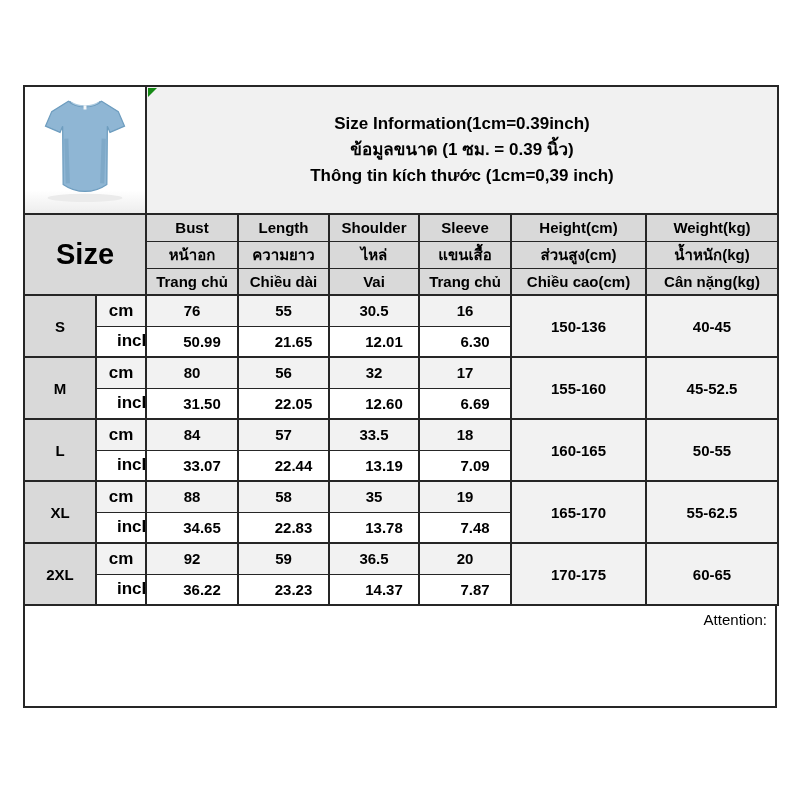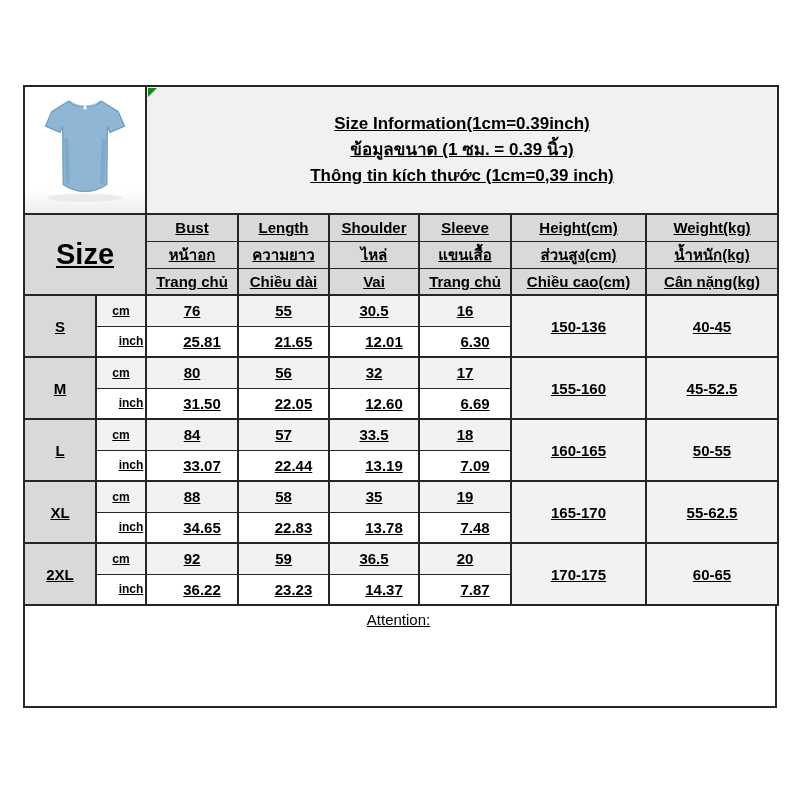--- a/index.html
+++ b/index.html
@@ -1,44 +1,44 @@
 <!DOCTYPE html>
 <html><head>
 <meta charset="utf-8">
 <style>
   html,body{margin:0;padding:0;background:#ffffff;}
   .canvas{position:relative;width:800px;height:800px;background:#ffffff;overflow:hidden;
           font-family:"Liberation Sans","DejaVu Sans",sans-serif;color:#000;}
-  .content{position:absolute;left:23px;top:85px;width:766px;text-decoration:underline;}
+  .content{position:absolute;left:23px;top:85px;width:766px;}
   table.size-table{border-collapse:collapse;table-layout:fixed;width:754px;border:2px solid #262626;}
   td{border:2px solid #262626;text-align:center;vertical-align:middle;padding:0;overflow:hidden;}
   tr.photo-row{height:128px;}
   tr.hdr{height:27px;}
   tbody.data tr{height:31px;}
   .photo-cell{background:linear-gradient(#ffffff 82%,#ededed 100%);}
   .title-cell{background:#f1f1f1;position:relative;font-weight:bold;font-size:17px;line-height:26px;}
   .flag{position:absolute;left:1px;top:1px;width:0;height:0;
         border-top:9px solid #168a16;border-right:9px solid transparent;}
   .size-cell{background:#d9d9d9;font-weight:bold;font-size:29px;border:2px solid #262626;}
   tr.hdr td{border-top-width:1px;border-bottom-width:1px;}
   tr#hdr-en td{border-top-width:2px;}
   tr#hdr-vi td{border-bottom-width:2px;}
   .hcell{background:#d9d9d9;font-weight:bold;font-size:15px;}
   tbody.data .row-cm td{border-bottom-width:1px;}
   tbody.data .row-inch td{border-top-width:1px;padding-left:20px;}
   tbody.data td.sizecell, tbody.data td.range{border-top-width:2px;border-bottom-width:2px;}
   .sizecell{background:#d9d9d9;font-weight:bold;font-size:15px;}
-  .unit{font-weight:bold;font-size:12px;text-align:center;}
+  .unit{font-weight:bold;font-size:17px;text-align:center;}
   .val{font-weight:bold;font-size:15px;margin-left:41px;}
   .row-cm .unit,.row-cm .val{background:#f2f2f2;}
   .row-inch .unit,.row-inch .val{background:#ffffff;}
   .range{background:#f2f2f2;font-weight:bold;font-size:15px;}
   .attention{box-sizing:border-box;width:754px;margin-top:-2px;border:2px solid #262626;
              min-height:104px;padding:3px 8px 6px 5px;font-size:15px;line-height:21px;
-             text-align:center;background:#ffffff;}
+             text-align:right;background:#ffffff;}
 </style>
 </head>
 <body>
 
 <div class="canvas">
   <div class="content">
     <table class="size-table">
       <colgroup>
         <col style="width:72px">
           <col style="width:50px">
@@ -101,21 +101,21 @@
             <td class="unit">cm</td>
             <td class="val">76</td>
             <td class="val">55</td>
             <td class="val">30.5</td>
             <td class="val">16</td>
             <td class="range" rowspan="2">150-136</td>
             <td class="range" rowspan="2">40-45</td>
           </tr>
           <tr class="row-inch">
             <td class="unit">inch</td>
-            <td class="val">25.81</td>
+            <td class="val">50.99</td>
             <td class="val">21.65</td>
             <td class="val">12.01</td>
             <td class="val">6.30</td>
           </tr>
           <tr class="row-cm">
             <td class="sizecell" rowspan="2">M</td>
             <td class="unit">cm</td>
             <td class="val">80</td>
             <td class="val">56</td>
             <td class="val">32</td>

